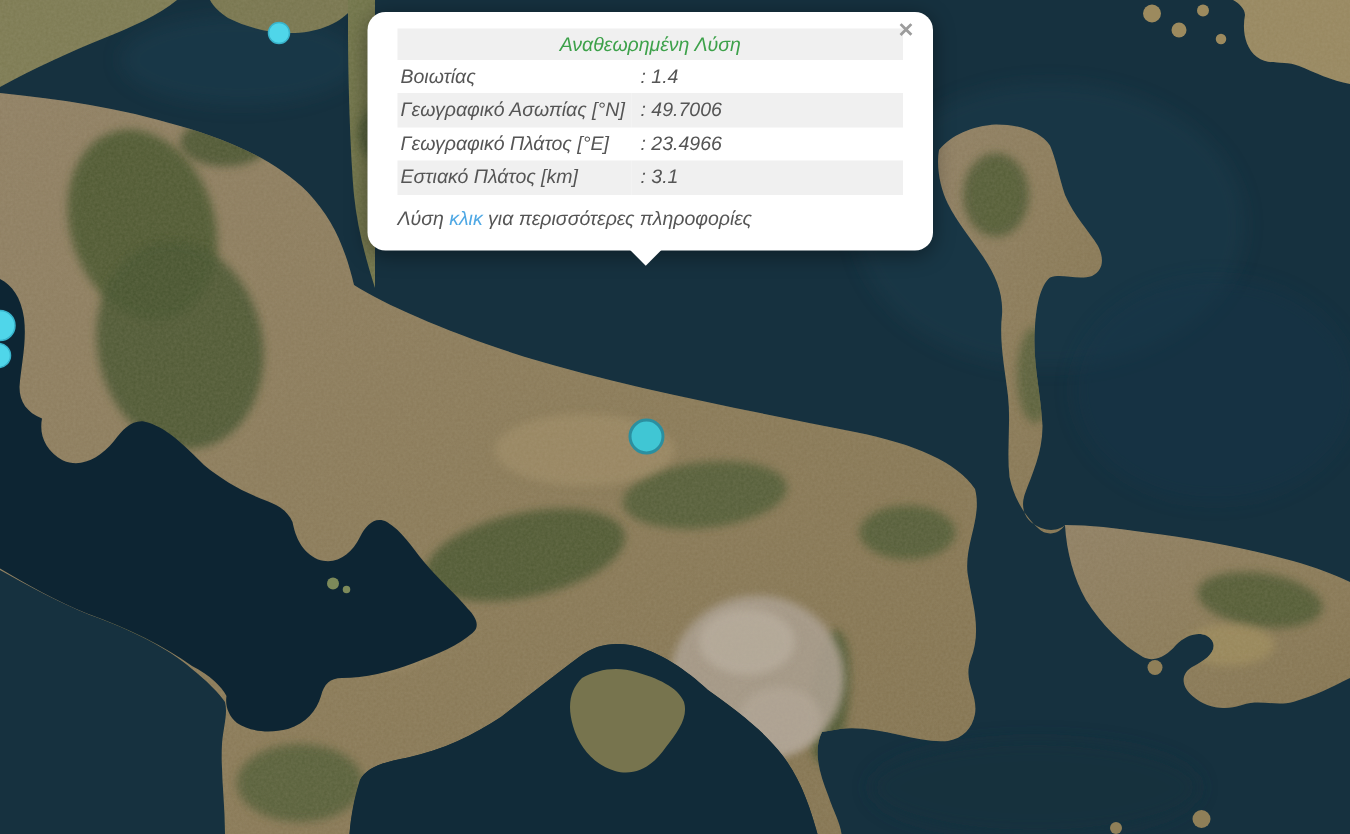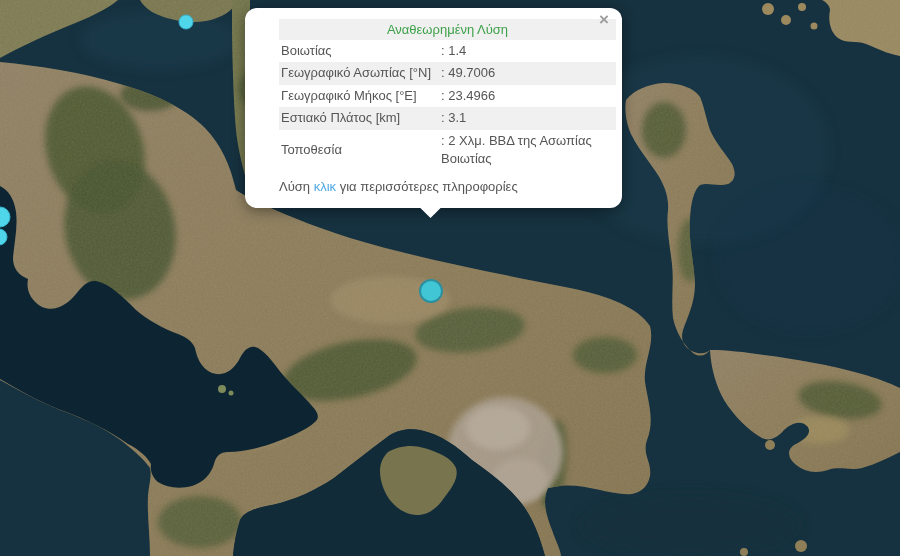--- a/index.html
+++ b/index.html
@@ -9,21 +9,21 @@
 
   
   .popup{position:absolute;left:245px;top:8px;width:377px;background:#fff;
          border-radius:12px;box-shadow:0 3px 14px rgba(0,0,0,.4);z-index:5;}
   .popup-tip{position:absolute;left:178px;bottom:-7px;width:15px;height:15px;
              background:#fff;transform:rotate(45deg);}
   .popup-close{position:absolute;top:4px;right:10px;width:16px;height:16px;
                color:#9c9c9c;font-size:17px;font-weight:bold;line-height:16px;
                text-align:center;cursor:pointer;border:0;background:none;padding:0;
                font-family:"Liberation Sans",sans-serif;}
-  .popup-content{padding:11px 20px 12px 34px;}
+  .popup-content{padding:11px 20px 12px 20px;font-style:italic;}
   table.eq{border-collapse:collapse;width:337px;font-size:13px;color:#555;}
   table.eq th{background:#f0f0f0;color:#3da14a;font-weight:normal;
               text-align:center;padding:3px 4px;font-size:13px;}
   table.eq td{padding:2px 2px;line-height:1.42;vertical-align:middle;}
   table.eq td.lbl{width:152px;}
   table.eq td.val{padding-left:6px;}
   table.eq tbody tr:nth-child(even){background:#f0f0f0;}
   .popup-footer{margin-top:7px;font-size:13px;color:#555;line-height:1.4;}
   .popup-footer .lnk{color:#4fa8e4;cursor:pointer;}
 
@@ -190,30 +190,26 @@
         <tbody>
           <tr>
             <td class="lbl">Βοιωτίας</td>
             <td class="val">: 1.4</td>
           </tr>
           <tr>
             <td class="lbl">Γεωγραφικό Ασωπίας [°N]</td>
             <td class="val">: 49.7006</td>
           </tr>
           <tr>
-            <td class="lbl">Γεωγραφικό Μήκος [°E]</td>
+            <td class="lbl">Γεωγραφικό Πλάτος [°E]</td>
             <td class="val">: 23.4966</td>
           </tr>
           <tr>
             <td class="lbl">Εστιακό Πλάτος [km]</td>
             <td class="val">: 3.1</td>
-          </tr>
-          <tr>
-            <td class="lbl">Τοποθεσία</td>
-            <td class="val">: 2 Χλμ. ΒΒΔ της Ασωπίας Βοιωτίας</td>
           </tr>
         </tbody>
       </table>
       <div class="popup-footer"><span>Λύση </span><span class="lnk">κλικ</span><span> για περισσότερες πληροφορίες</span></div>
     </div>
   </div>
 
 </div>
 
 </body></html>

